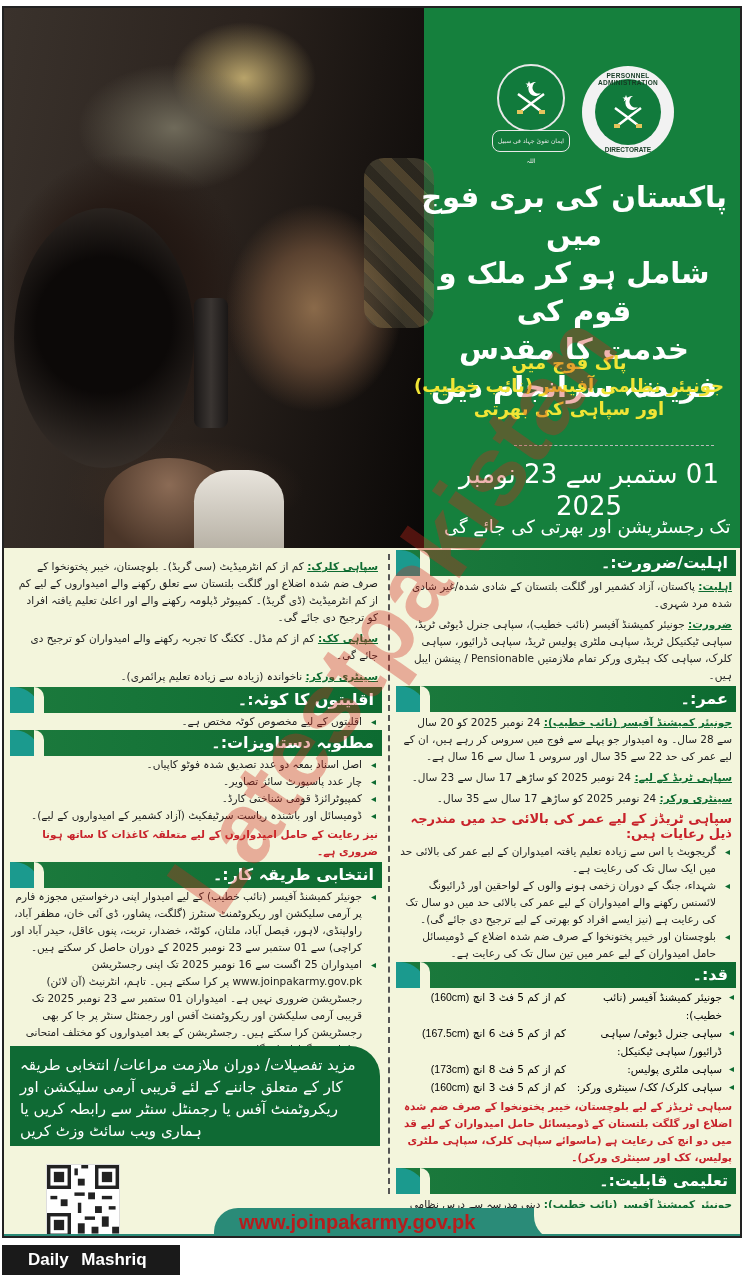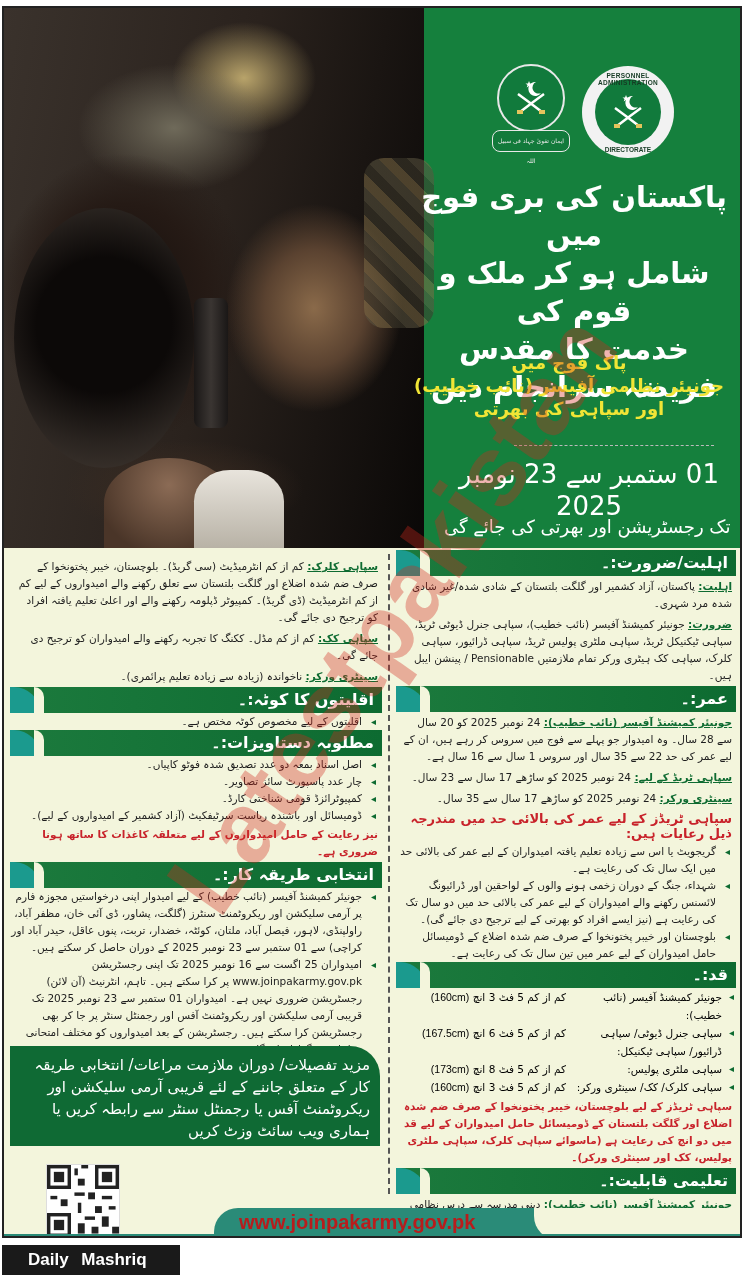--- a/index.html
+++ b/index.html
@@ -57,21 +57,21 @@
   ul.bul { list-style: none; padding-right: 6px; }
   ul.bul li { font-size: 10.5px; line-height: 17px; color: #1d1d1d; position: relative; padding-right: 14px; }
   ul.bul li::before { content: "◂"; position: absolute; right: 0; top: 0; color: #0e6b31; font-size: 10px; }
 
   .height-row { display: flex; justify-content: space-between; font-size: 10.5px; line-height: 18px; padding-right: 14px; position: relative; }
   .height-row::before { content: "◂"; position: absolute; right: 2px; color: #0e6b31; font-size: 10px; }
   .height-row .hl { width: 150px; }
   .height-row .hv { width: 170px; direction: rtl; }
   .height-row .cm { direction: ltr; unicode-bidi: embed; font-family: "Liberation Sans", sans-serif; }
 
-  .contact-box { position: absolute; left: 6px; top: 1038px; width: 370px; height: 100px; background: #0f6a34; border-top-right-radius: 30px; color: #fff; font-size: 15px; line-height: 22px; text-align: right; direction: rtl; padding: 8px 10px; }
+  .contact-box { position: absolute; left: 6px; top: 1038px; width: 370px; height: 100px; background: #0f6a34; border-top-right-radius: 30px; color: #fff; font-size: 15px; line-height: 22px; text-align: left; direction: rtl; padding: 8px 10px; }
   .qr { position: absolute; left: 42px; top: 1156px; width: 74px; height: 74px; background: #fff; border: 1px solid #ddd; }
   .website-bar { position: absolute; left: 210px; top: 1200px; width: 526px; height: 36px; background: #2a8b78; border-top-left-radius: 24px; }
   .website-notch { position: absolute; left: 530px; top: 1200px; width: 206px; height: 32px; background: #f3f5dc; border-bottom-left-radius: 24px; }
   .website-text { position: absolute; left: 235px; top: 1203px; color: #b91c1c; font-family: "Liberation Sans", sans-serif; font-weight: bold; font-size: 20px; }
   .footer-band { position: absolute; left: 0; top: 1226px; width: 736px; height: 6px; background: #2a8b78; }
 
   .watermark { position: absolute; left: 80px; top: 540px; font-family: "Liberation Sans", sans-serif; font-weight: bold; font-size: 100px; color: rgba(210,40,30,.35); transform: rotate(-55deg); transform-origin: 0 0; white-space: nowrap; pointer-events: none; top: 860px; left: 140px; }
 
   .source { position: absolute; left: 2px; top: 1245px; width: 178px; height: 30px; background: #1a1a1a; color: #fff; font-family: "Liberation Sans", sans-serif; font-weight: bold; font-size: 17px; line-height: 30px; padding-left: 26px; word-spacing: 8px; }
 </style>

